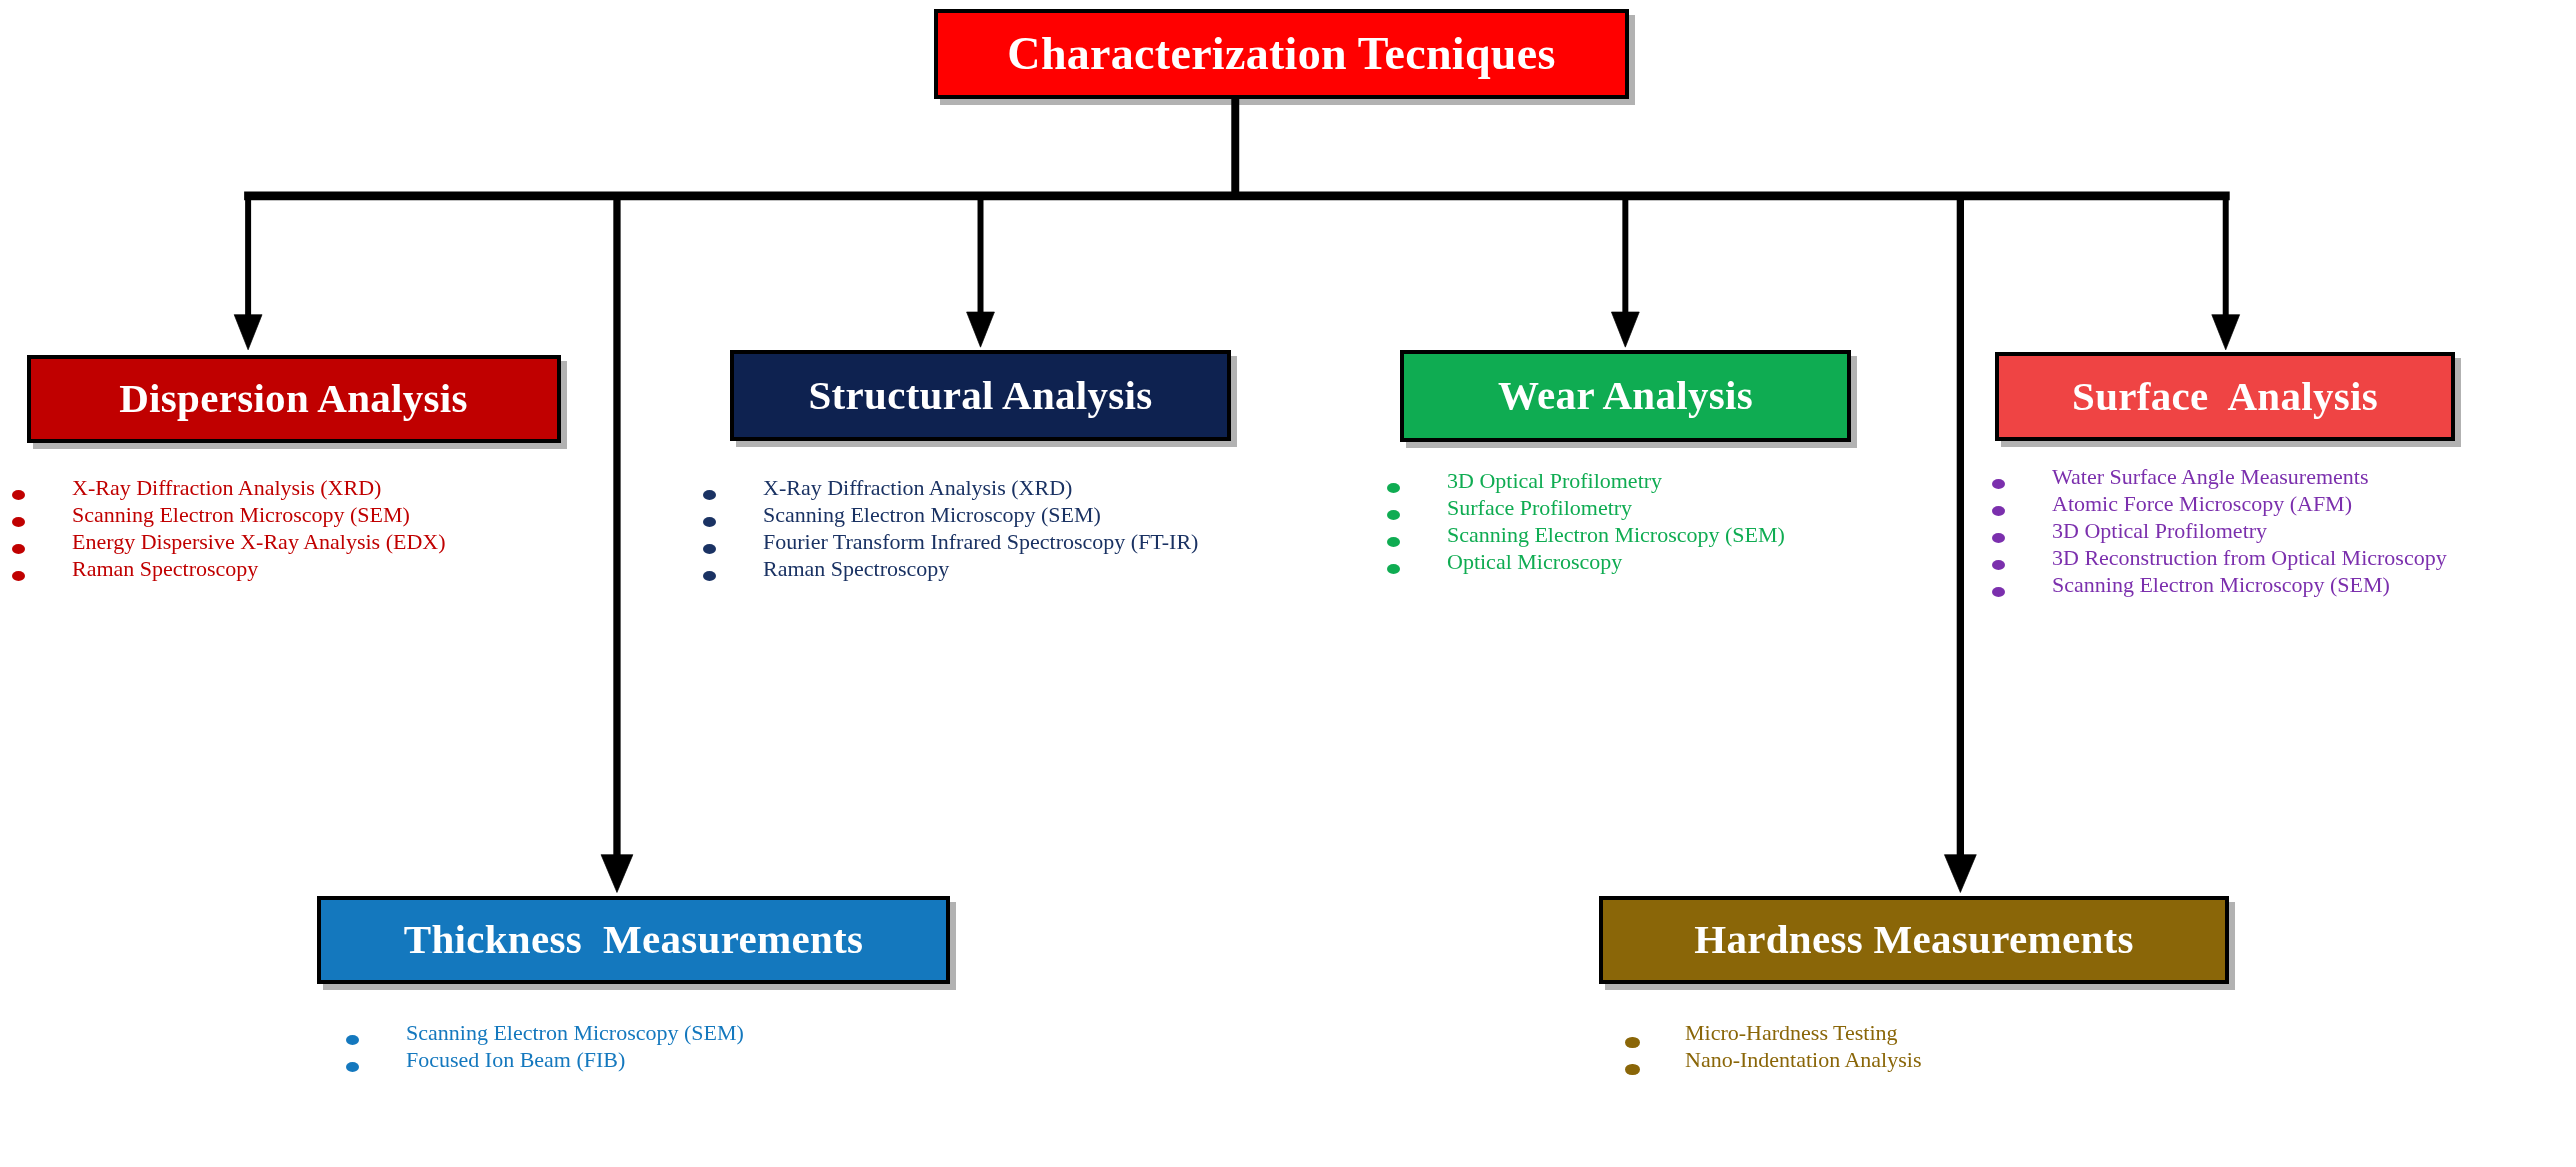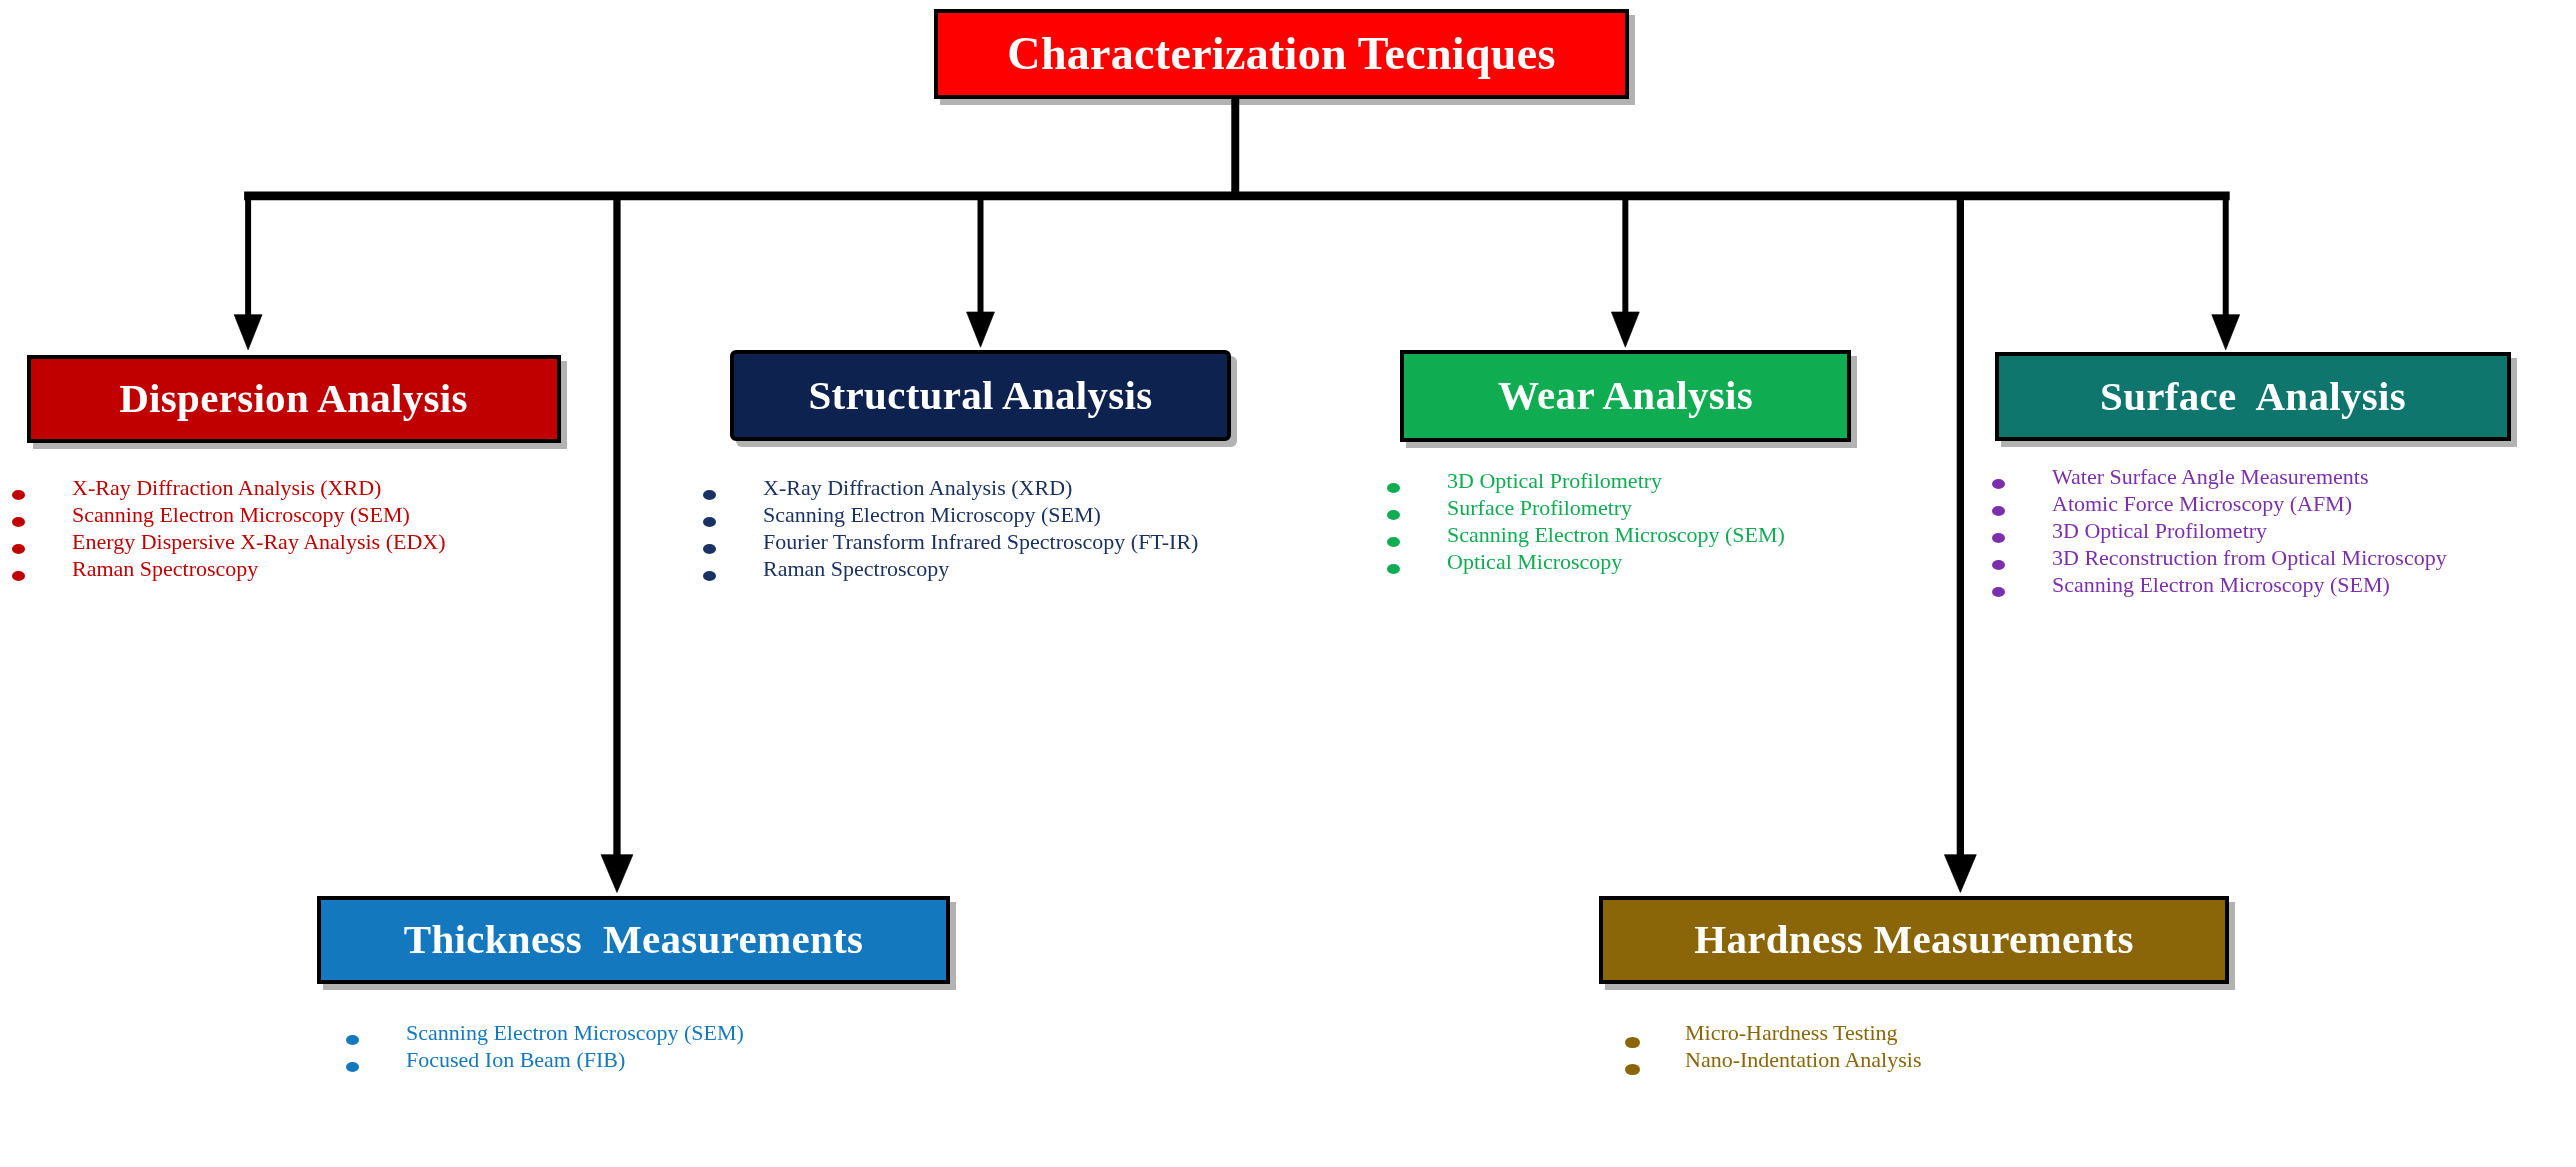--- a/index.html
+++ b/index.html
@@ -29,23 +29,23 @@
     white-space:pre;
     letter-spacing:0.3px;
     text-align:center;
     line-height:1.05;
   }
 
   #root-node   {left:934px; top:9.3px;  width:695px; height:90px; background:#FF0000;}
   #root-node .title{font-size:46px;}
 
   #node-dispersion{left:26.5px;   top:355px; width:534px; height:88px; background:#C00000;}
-  #node-structural{left:730px; top:350px; width:501px; height:91px; background:#0E2250;border-radius:6px;}
+  #node-structural{left:730px; top:350px; width:501px; height:91px; background:#0E2250;}
   #node-wear      {left:1400px; top:350px; width:451px; height:92px; background:#0FAC52;}
-  #node-surface   {left:1995px; top:352px; width:516px; height:89px; background:#0f766e;}
+  #node-surface   {left:1995px; top:352px; width:460px; height:89px; background:#ef4444;}
   #node-thickness {left:317px;  top:896px;width:633px; height:88px; background:#1478BE;}
   #node-hardness  {left:1599px; top:896px;width:630px; height:88px; background:#8A6608;}
 
   #node-dispersion .title,
   #node-structural .title,
   #node-wear .title,
   #node-surface .title,
   #node-thickness .title,
   #node-hardness .title{font-size:41px;}
 

